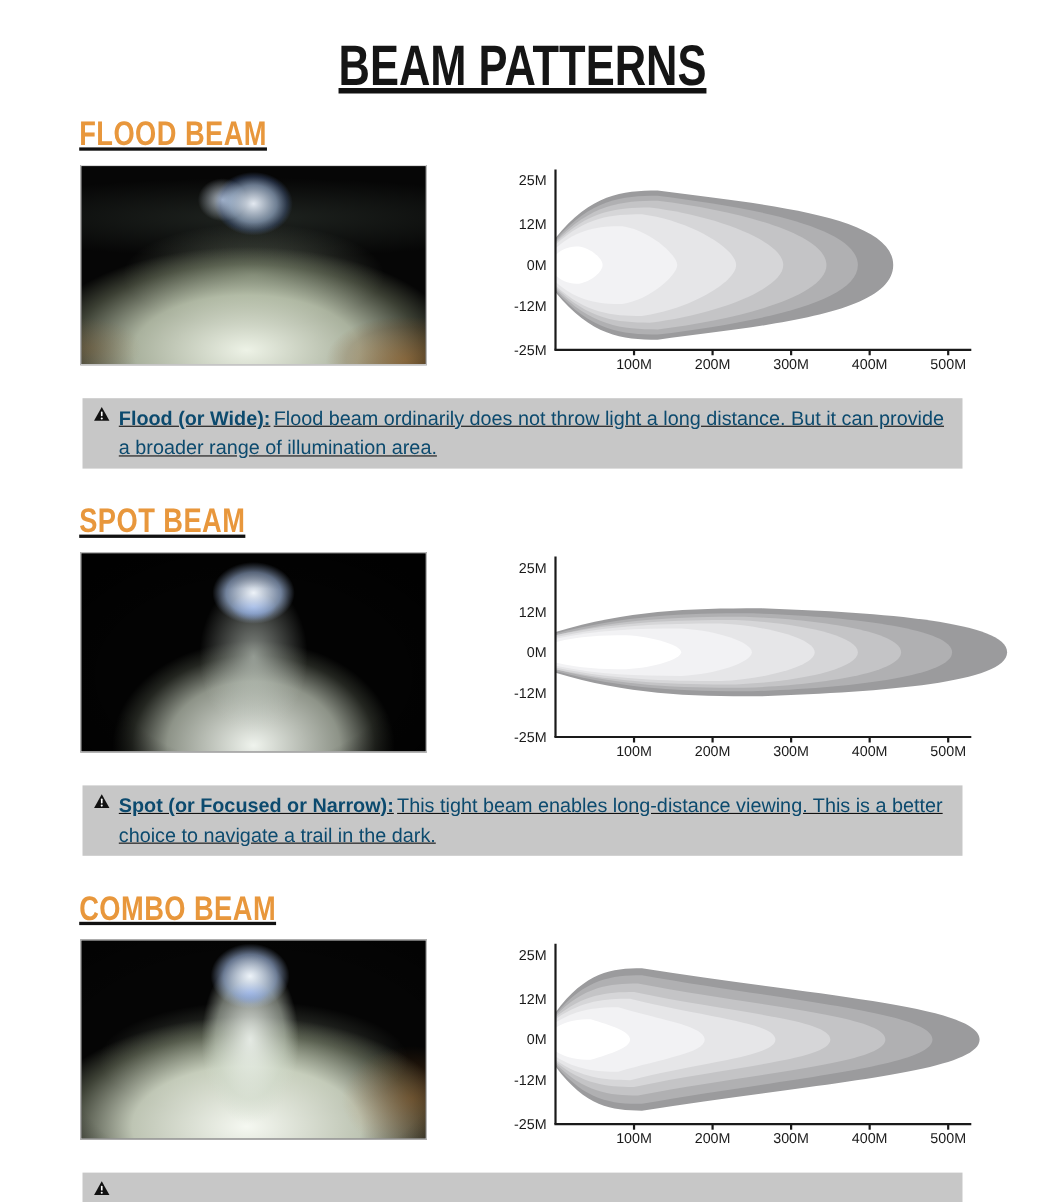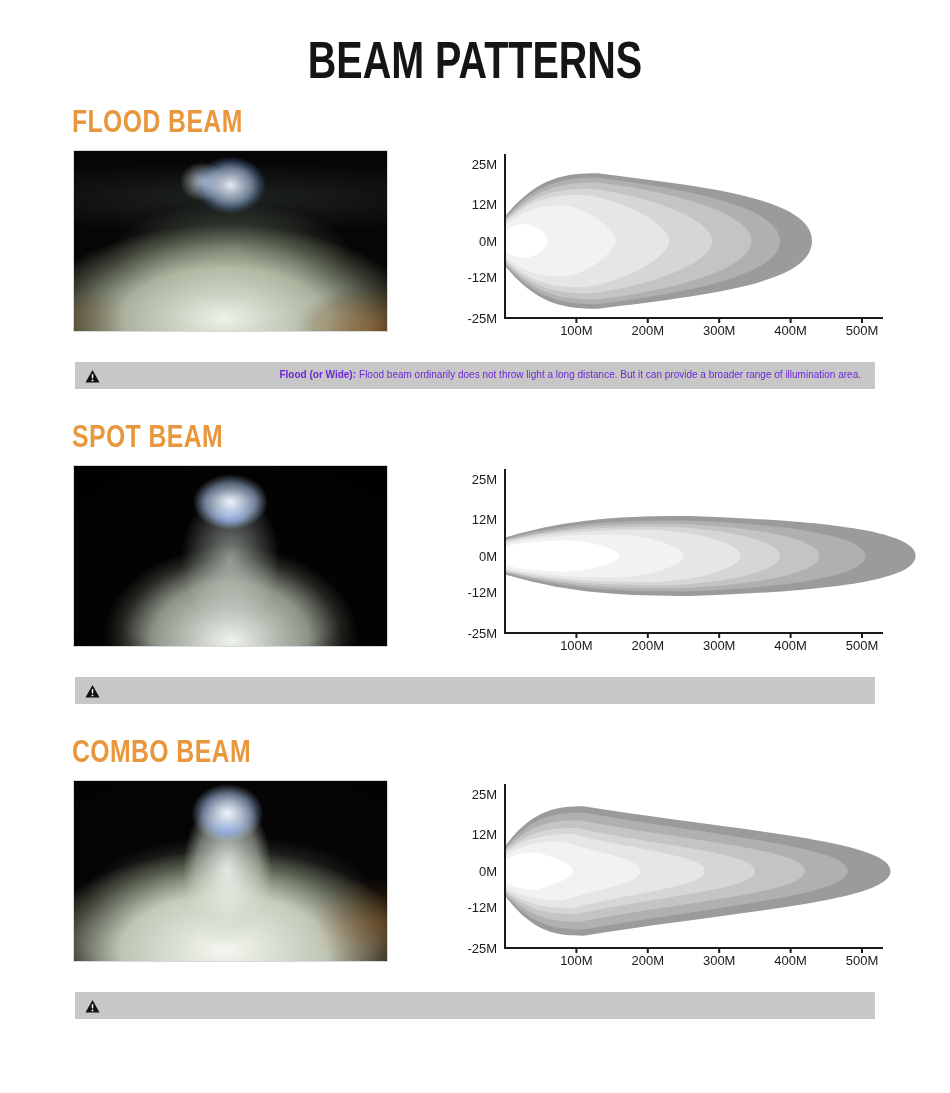--- a/index.html
+++ b/index.html
@@ -1,17 +1,17 @@
 <!DOCTYPE html>
 <html><head>
 <meta charset="utf-8">
 <style>
   html,body{margin:0;padding:0;background:#ffffff;}
   body{font-family:"Liberation Sans",sans-serif;color:#111;}
-  .page{width:950px;height:1093px;position:relative;background:#ffffff;overflow:hidden;}
+  .page{width:950px;height:1093px;position:relative;background:#ffffff;overflow:hidden;text-decoration:underline;}
 
   .main-title{
     margin:30px 0 10px 0;
     text-align:center;
     font-size:52px;
     font-weight:bold;
     letter-spacing:0px;
     color:#151515;
     transform:scaleX(0.76);
     transform-origin:center;
@@ -79,22 +79,22 @@
     box-sizing:border-box;
     background:#c7c7c7;
     padding:5px 14px 5px 10px;
     display:flex;
     align-items:flex-start;
     gap:8px;
   }
   .note-icon{flex:none;margin-top:2px;}
   .note p{
     margin:0;width:100%;
-    font-size:10px;line-height:1.5;
-    text-align:right;color:#6d28d9;
+    font-size:18px;line-height:1.5;
+    text-align:left;color:#0c4a6e;
   }
   .note-label{font-weight:bold;margin-right:3px;}
 </style>
 </head>
 <body>
 
 <div class="page">
 
   <h1 class="main-title">BEAM PATTERNS</h1>
 
@@ -169,20 +169,21 @@
           <text x="42" y="136.46" text-anchor="end" font-size="13" fill="#1a1a1a">-12M</text>
           <text x="42" y="176.5" text-anchor="end" font-size="13" fill="#1a1a1a">-25M</text>
         </svg>
     </div>
     <div class="note">
       <svg class="note-icon" width="15" height="15" viewBox="0 0 24 24">
         <path d="M12 1.5 L23.2 21.5 H0.8 Z" fill="#111"></path>
         <rect x="10.8" y="8" width="2.4" height="7" rx="1" fill="#fff"></rect>
         <circle cx="12" cy="18.2" r="1.5" fill="#fff"></circle>
       </svg>
+      <p><span class="note-label">Spot (or Focused or Narrow):</span><span>This tight beam enables long-distance viewing. This is a better choice to navigate a trail in the dark.</span></p>
     </div>
   </div>
 
   <div class="section">
     <div class="section-heading">COMBO BEAM</div>
     <div class="row">
       <div class="photo photo-combo"></div>
       <svg class="chart" viewBox="0 0 495 200">
           <path d="M 50 70.36 C 77.489 33.554, 101.05099999999999 30.319999999999993, 128.54 30.319999999999993 C 282.04999999999995 54.8984, 435.56 64.2, 435.56 95 C 435.56 125.8, 282.04999999999995 135.1016, 128.54 159.68 C 101.05099999999999 159.68, 77.489 156.446, 50 119.64 Z" fill="#9b9b9d"></path>
           <path d="M 50 71.9 C 77.489 39.406, 101.05099999999999 36.48, 128.54 36.48 C 260.63 59.888, 392.71999999999997 70.36, 392.71999999999997 95 C 392.71999999999997 119.64, 260.63 130.112, 128.54 153.52 C 101.05099999999999 153.52, 77.489 150.594, 50 118.1 Z" fill="#b0b0b2"></path>

